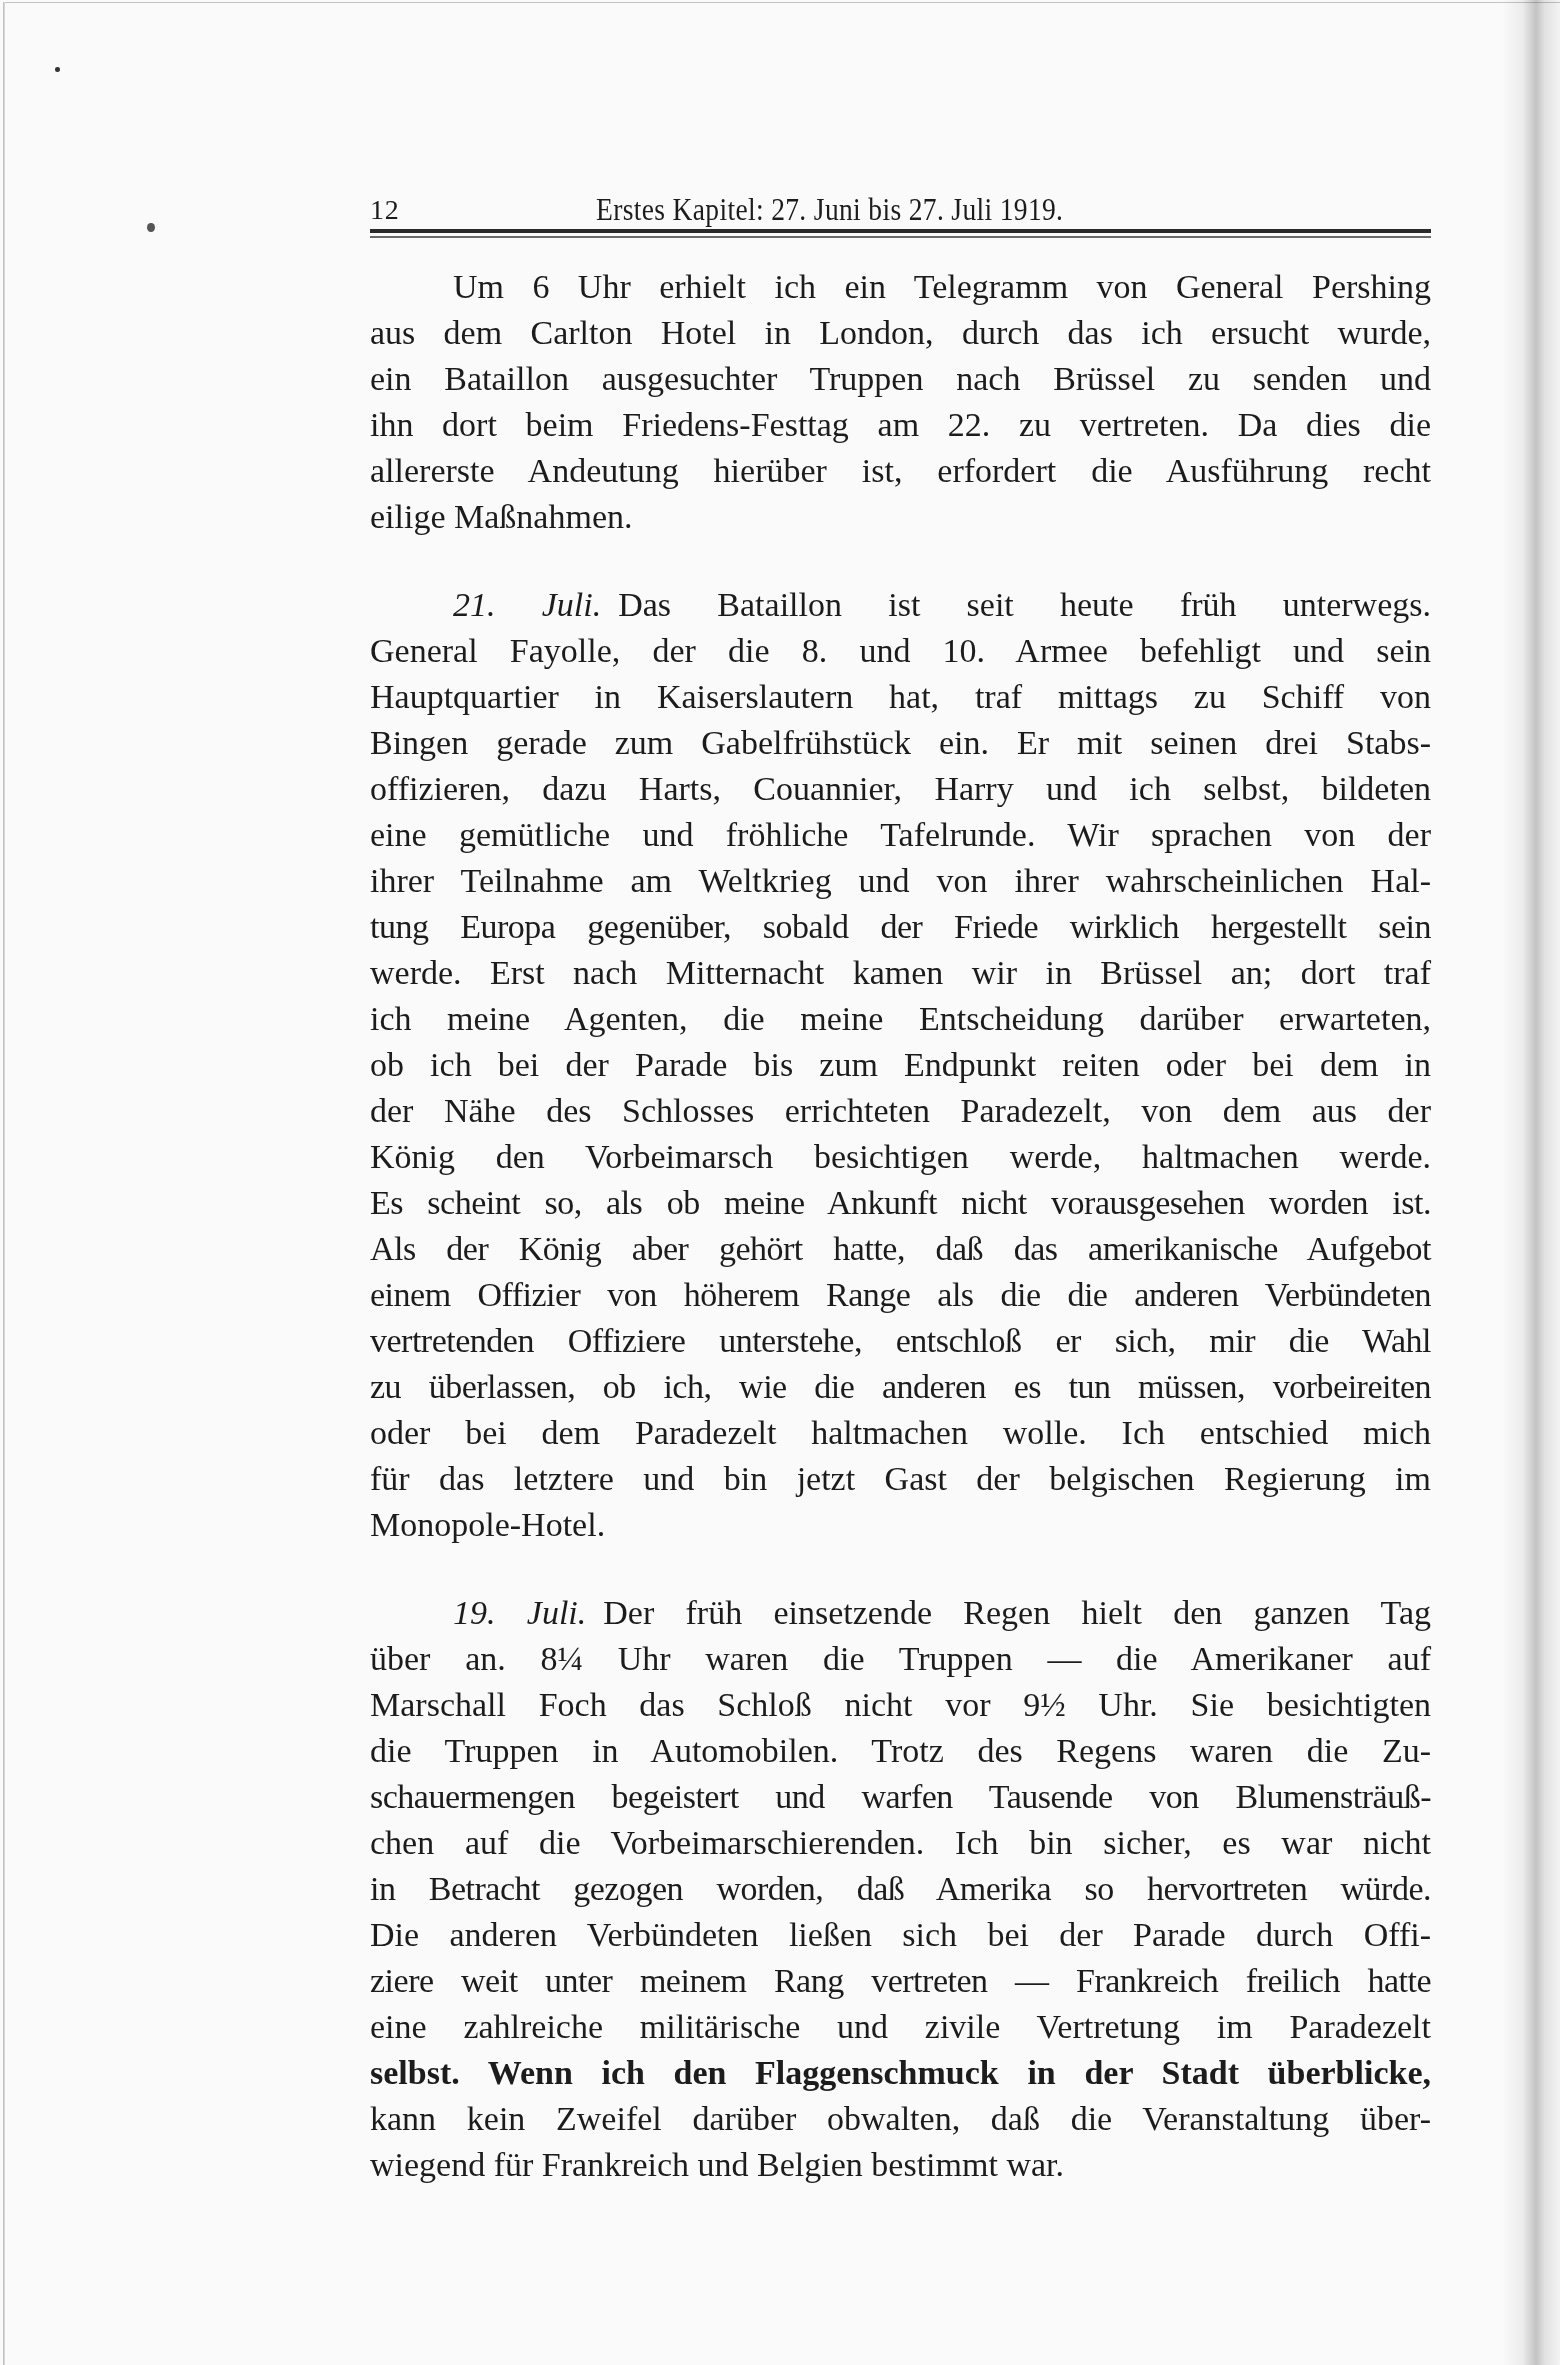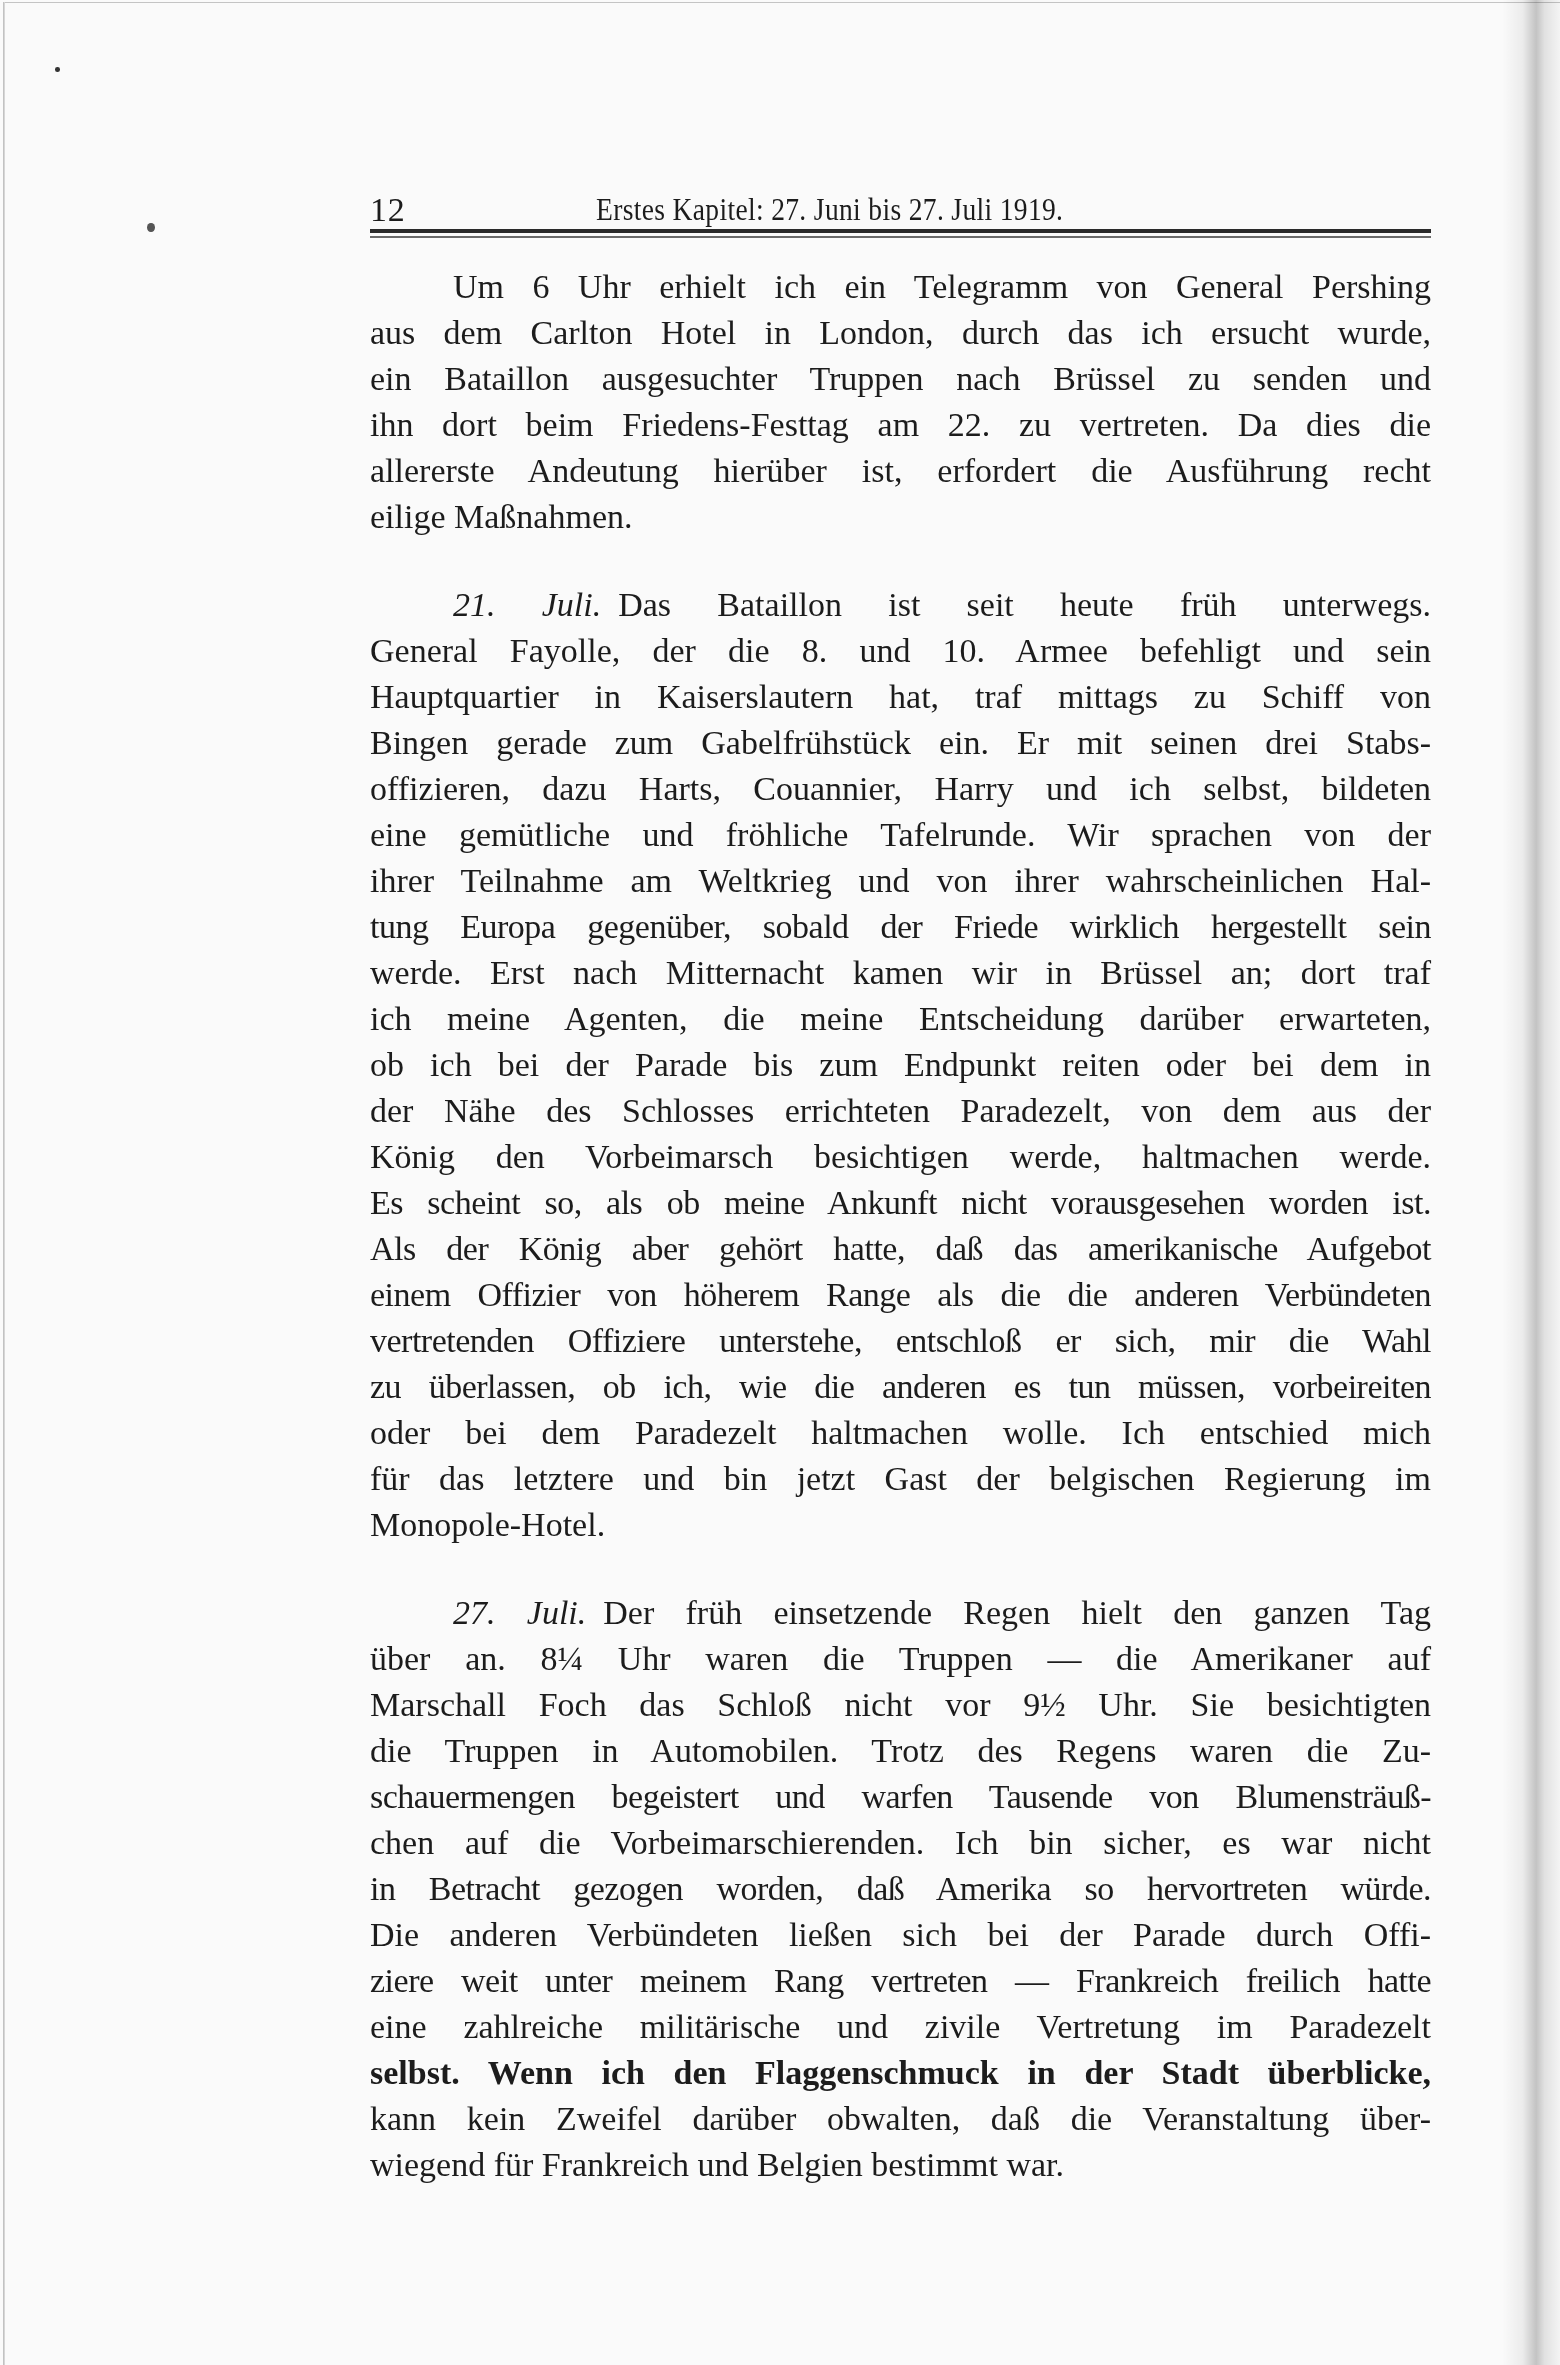--- a/index.html
+++ b/index.html
@@ -56,21 +56,21 @@
       position: absolute;
       left: 370px;
       top: 186px;
       width: 1060px;
       height: 47px;
     }
     .page-number {
       position: absolute;
       left: 0;
       top: 0;
-      font-size: 34px;
+      font-size: 28px;
       line-height: 47px;
       letter-spacing: 0.8px;
     }
     .chapter-title {
       position: absolute;
       left: 226px;
       top: 0;
       font-size: 32px;
       line-height: 47px;
       letter-spacing: 0.4px;
@@ -186,21 +186,21 @@
     <span class="line condensed"><span class="line-inner" style="width: 100%;">Als der König aber gehört hatte, daß das amerikanische Aufgebot</span></span>
     <span class="line condensed"><span class="line-inner" style="width: 100%;">einem Offizier von höherem Range als die die anderen Verbündeten</span></span>
     <span class="line condensed"><span class="line-inner" style="width: 100%;">vertretenden Offiziere unterstehe, entschloß er sich, mir die Wahl</span></span>
     <span class="line condensed"><span class="line-inner" style="width: 100%;">zu überlassen, ob ich, wie die anderen es tun müssen, vorbeireiten</span></span>
     <span class="line"><span class="line-inner" style="width: 100%;">oder bei dem Paradezelt haltmachen wolle.  Ich entschied mich</span></span>
     <span class="line"><span class="line-inner" style="width: 100%;">für das letztere und bin jetzt Gast der belgischen Regierung im</span></span>
     <span class="line last"><span class="line-inner" style="width: 100%;">Monopole-Hotel.</span></span>
   </p>
 
   <p class="paragraph">
-    <span class="line indent"><span class="line-inner" style="width: 100%;"><span class="date">27. Juli.</span><span>Der früh einsetzende Regen hielt den ganzen Tag</span></span></span>
+    <span class="line indent"><span class="line-inner" style="width: 100%;"><span class="date">19. Juli.</span><span>Der früh einsetzende Regen hielt den ganzen Tag</span></span></span>
     <span class="line"><span class="line-inner" style="width: 100%;">über an.  8¼ Uhr waren die Truppen — die Amerikaner auf</span></span>
     <span class="line"><span class="line-inner" style="width: 100%;">Marschall Foch das Schloß nicht vor 9½ Uhr.  Sie besichtigten</span></span>
     <span class="line"><span class="line-inner" style="width: 100%;">die Truppen in Automobilen.  Trotz des Regens waren die Zu-</span></span>
     <span class="line condensed"><span class="line-inner" style="width: 100%;">schauermengen begeistert und warfen Tausende von Blumensträuß-</span></span>
     <span class="line"><span class="line-inner" style="width: 100%;">chen auf die Vorbeimarschierenden.  Ich bin sicher, es war nicht</span></span>
     <span class="line condensed"><span class="line-inner" style="width: 100%;">in Betracht gezogen worden, daß Amerika so hervortreten würde.</span></span>
     <span class="line"><span class="line-inner" style="width: 100%;">Die anderen Verbündeten ließen sich bei der Parade durch Offi-</span></span>
     <span class="line condensed"><span class="line-inner" style="width: 100%;">ziere weit unter meinem Rang vertreten — Frankreich freilich hatte</span></span>
     <span class="line"><span class="line-inner" style="width: 100%;">eine zahlreiche militärische und zivile Vertretung im Paradezelt</span></span>
     <span class="line"><span class="line-inner" style="width: 100%; font-weight: bold;">selbst.  Wenn ich den Flaggenschmuck in der Stadt überblicke,</span></span>

